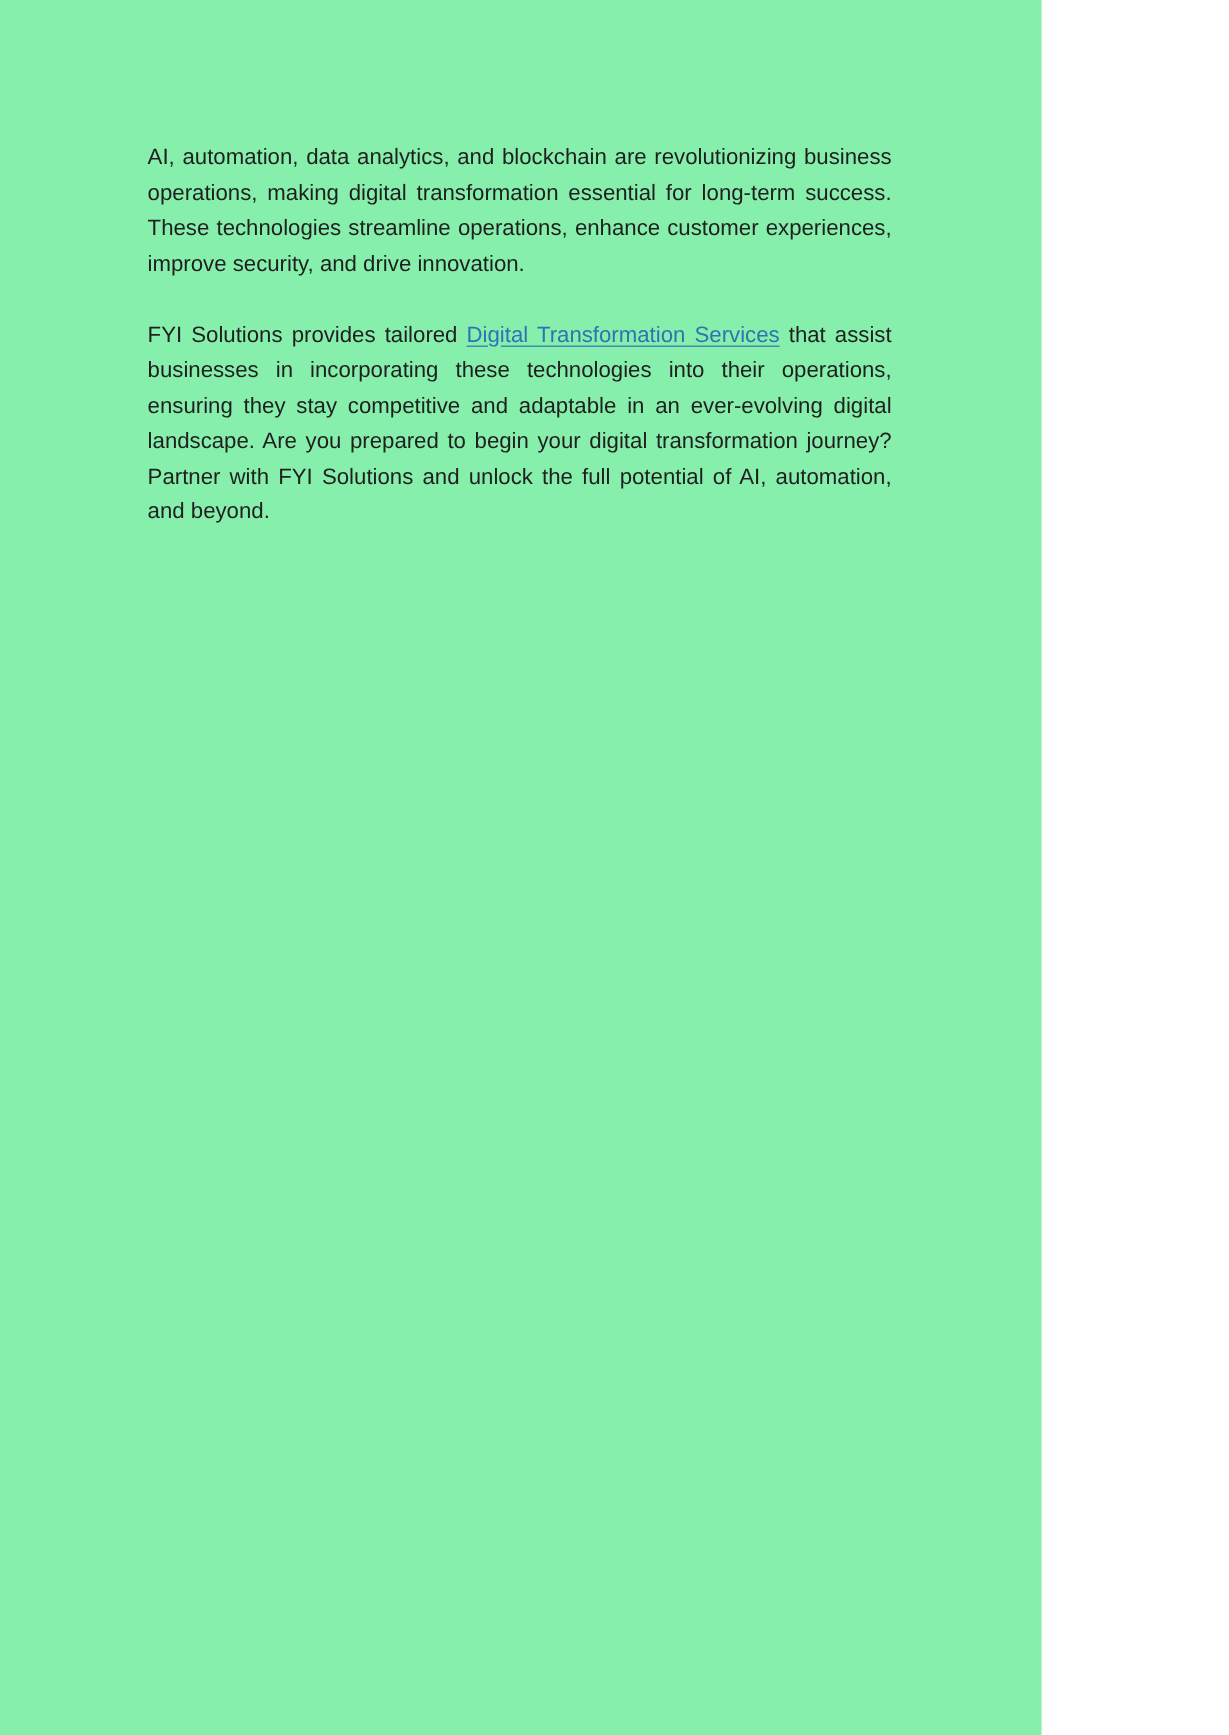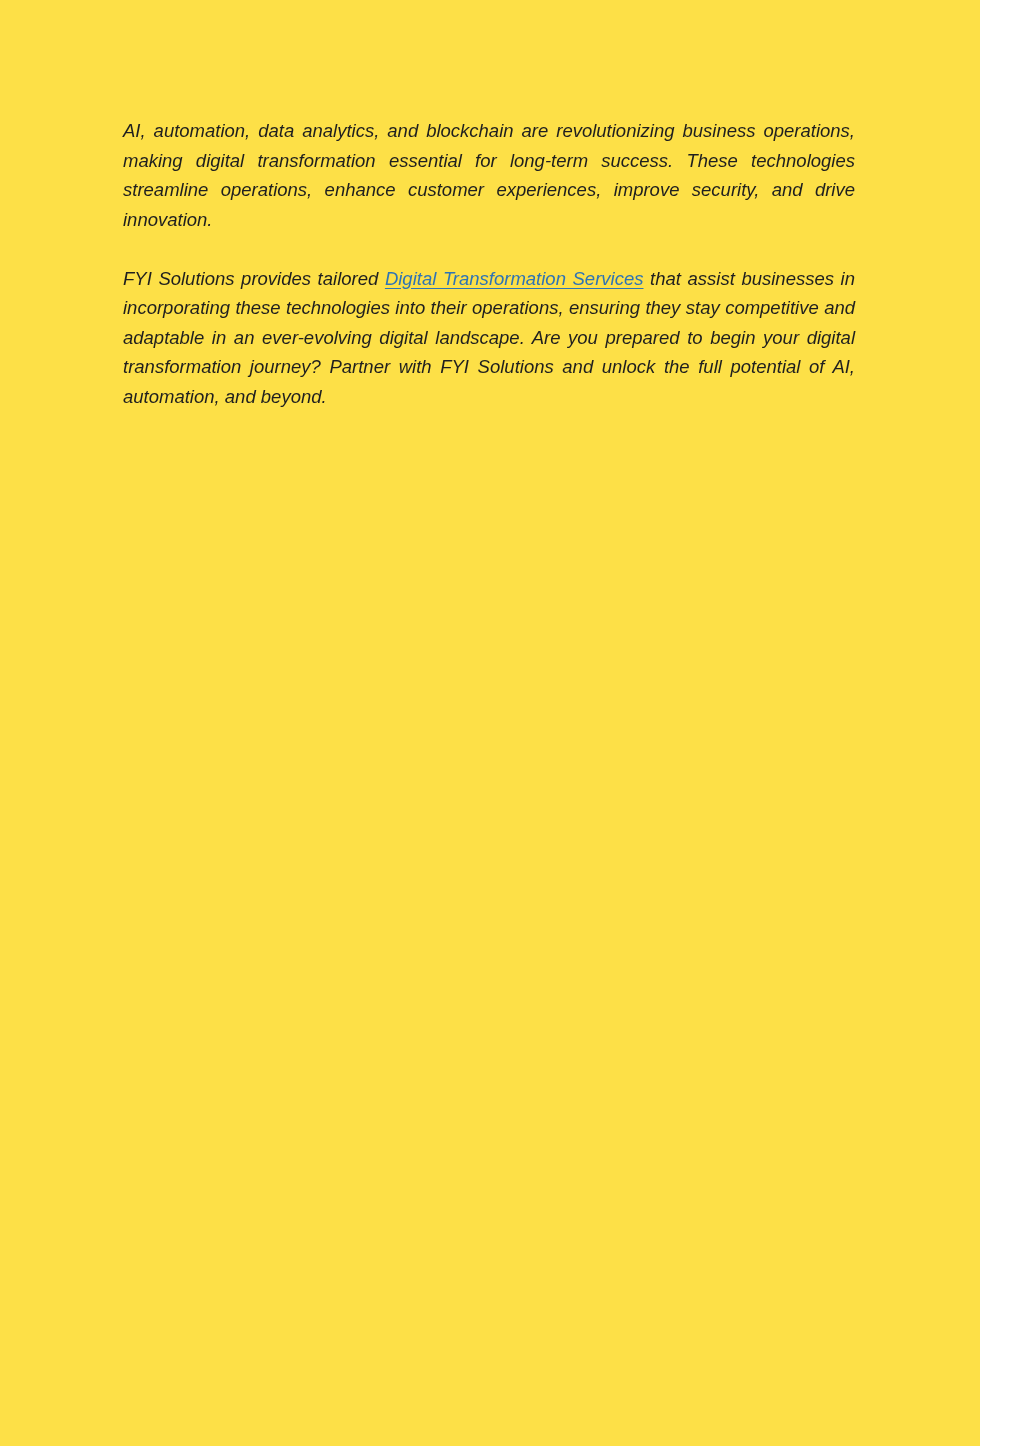--- a/index.html
+++ b/index.html
@@ -7,29 +7,28 @@
     padding: 0;
     background: #ffffff;
   }
   body {
     width: 1024px;
     height: 1446px;
     overflow: hidden;
   }
   .page {
     box-sizing: border-box;
-    width: 980px;
+    width: 868px;
     height: 1446px;
-    background: #fde047;
+    background: #86efac;
     padding: 116px 125px 0 123px;
     font-family: "Liberation Sans", sans-serif;
     font-size: 18.5px;
     line-height: 29.5px;
     color: #1f1f1f;
-    font-style: italic;
   }
   .para {
     margin: 0 0 29.5px 0;
     text-align: justify;
     text-justify: inter-word;
   }
   .doc-link {
     color: #2E74B5;
     text-decoration: underline;
     text-underline-offset: 3px;

